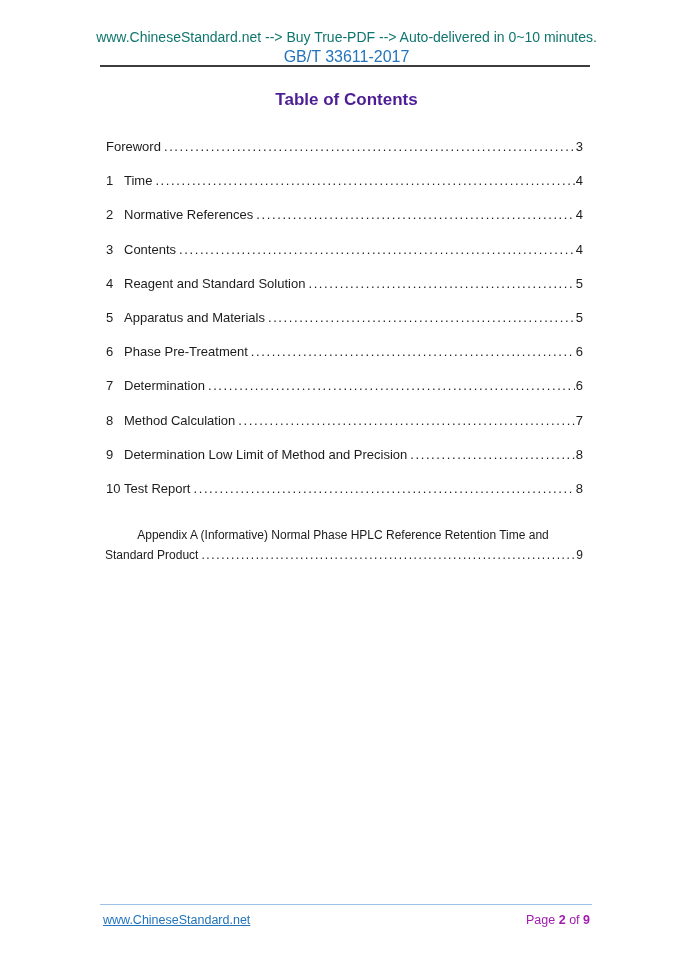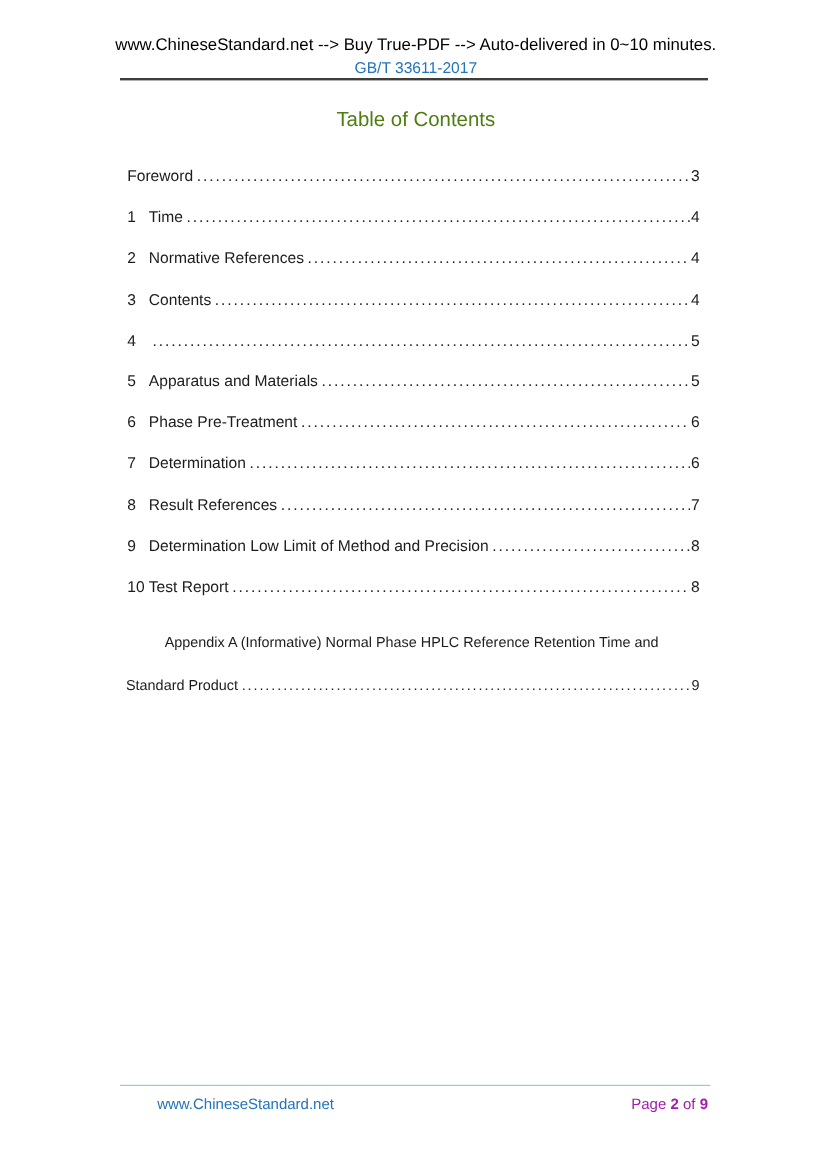--- a/index.html
+++ b/index.html
@@ -12,45 +12,45 @@
     font-family: "Liberation Sans", "DejaVu Sans", sans-serif;
     color: #1c1c1c;
     overflow: hidden;
   }
   .promo {
     position: absolute;
     top: 29px; left: 0; right: 0;
     text-align: center;
     font-size: 14px;
     line-height: 17px;
-    color: #000000;
+    color: #0f766e;
   }
   .std-code {
     position: absolute;
     top: 49px; left: 0; right: 0;
     text-align: center;
-    font-size: 13px;
+    font-size: 16px;
     line-height: 15px;
     color: #2374bd;
   }
   .header-rule {
     position: absolute;
     top: 65px; left: 100px;
     width: 490px; height: 2px;
     background: #3d3d3d;
   }
   .title {
     position: absolute;
     top: 90px; left: 0; right: 0;
     margin: 0;
     text-align: center;
     font-size: 17px;
     line-height: 20px;
-    font-weight: normal;
-    color: #4d7c0f;
+    font-weight: bold;
+    color: #4c1d95;
   }
   .toc {
     position: absolute;
     top: 139px; left: 103px;
     width: 480px;
     font-size: 13px;
   }
   .toc-row {
     display: flex;
     align-items: flex-start;
@@ -84,36 +84,35 @@
   .appendix .app-line {
     display: flex;
     align-items: center;
     justify-content: center;
     height: 27.3px;
     white-space: nowrap;
   }
   .appendix .toc-row {
     height: 27.3px;
     padding-left: 2px;
-    margin-top: 16px;
   }
   .footer-rule {
     position: absolute;
     top: 904px; left: 100px;
     width: 492px; height: 1px;
     background: #9dc3e6;
   }
   .footer-link {
     position: absolute;
     top: 913px; left: 103px;
     font-size: 12.5px;
     line-height: 15px;
     color: #2374bd;
+    text-decoration: underline;
     cursor: pointer;
-    margin-left: 28px;
   }
   .footer-page {
     position: absolute;
     top: 913px; right: 103px;
     font-size: 12.5px;
     line-height: 15px;
     color: #a21caf;
   }
   .footer-page .b { font-weight: bold; }
 </style>
@@ -149,20 +148,21 @@
         <span class="toc-page">4</span>
       </div>
       <div class="toc-row">
         <span class="toc-num">3</span>
         <span class="toc-label">Contents</span>
         <span class="toc-dots"></span>
         <span class="toc-page">4</span>
       </div>
       <div class="toc-row">
         <span class="toc-num">4</span>
+        <span class="toc-label">Reagent and Standard Solution</span>
         <span class="toc-dots"></span>
         <span class="toc-page">5</span>
       </div>
       <div class="toc-row">
         <span class="toc-num">5</span>
         <span class="toc-label">Apparatus and Materials</span>
         <span class="toc-dots"></span>
         <span class="toc-page">5</span>
       </div>
       <div class="toc-row">
@@ -172,21 +172,21 @@
         <span class="toc-page">6</span>
       </div>
       <div class="toc-row">
         <span class="toc-num">7</span>
         <span class="toc-label">Determination</span>
         <span class="toc-dots"></span>
         <span class="toc-page">6</span>
       </div>
       <div class="toc-row">
         <span class="toc-num">8</span>
-        <span class="toc-label">Result References</span>
+        <span class="toc-label">Method Calculation</span>
         <span class="toc-dots"></span>
         <span class="toc-page">7</span>
       </div>
       <div class="toc-row">
         <span class="toc-num">9</span>
         <span class="toc-label">Determination Low Limit of Method and Precision</span>
         <span class="toc-dots"></span>
         <span class="toc-page">8</span>
       </div>
       <div class="toc-row">

